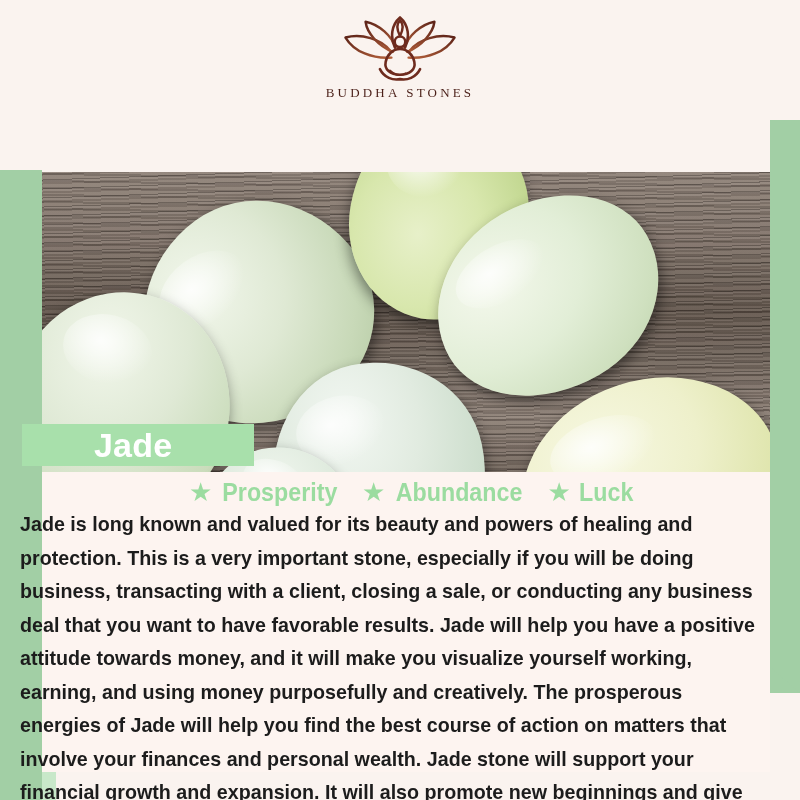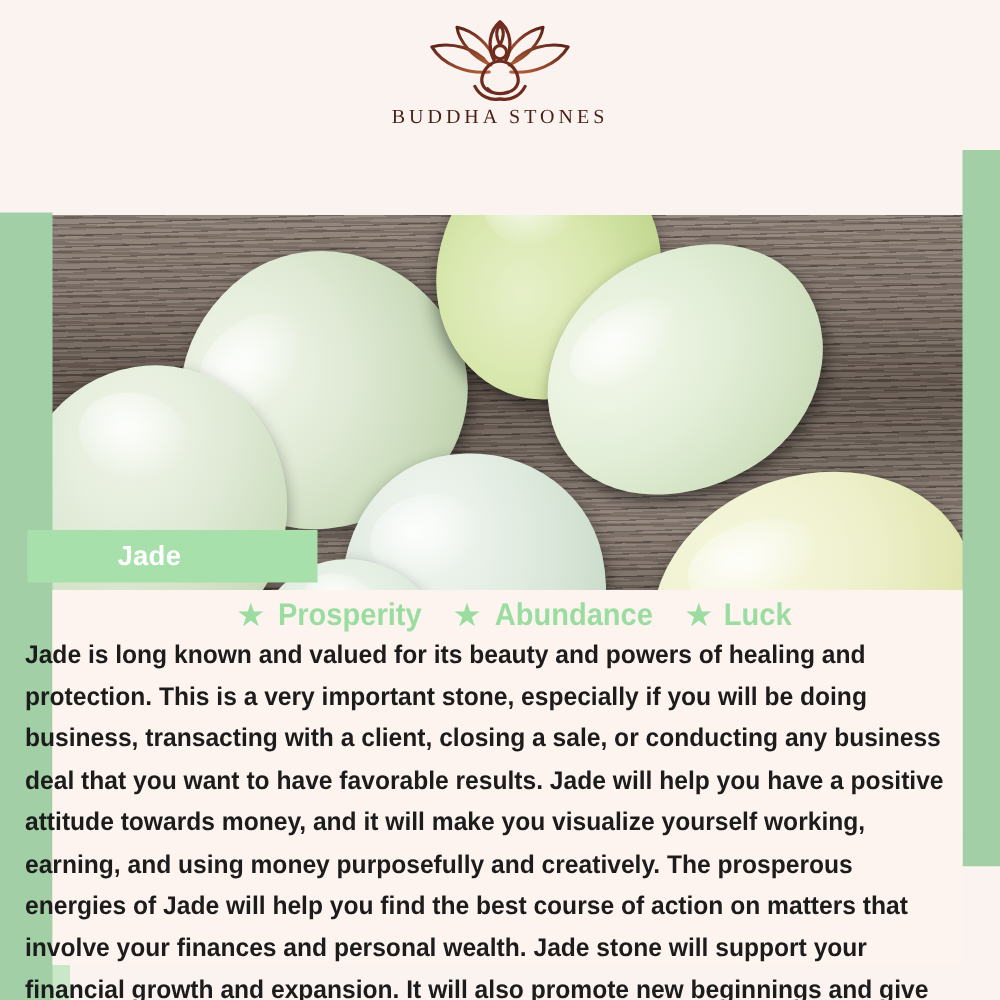--- a/index.html
+++ b/index.html
@@ -85,21 +85,21 @@
     box-sizing: border-box;
   }
   .logo-mark {
     width: 148px;
     height: 66px;
     display: block;
   }
   .logo-word {
     margin-top: 3px;
     font-family: "Liberation Serif", serif;
-    font-size: 16px;
+    font-size: 13px;
     letter-spacing: 3.2px;
     color: #4a1f18;
     font-weight: 400;
   }
 
   
   .title-banner {
     position: absolute;
     left: 152px;
     top: 118px;
@@ -173,21 +173,21 @@
     height: 42px;
     background: #a8e0ab;
     z-index: 7;
     display: flex;
     align-items: center;
     padding-left: 72px;
     box-sizing: border-box;
   }
   .stone-badge-label {
     color: #ffffff;
-    font-size: 22px;
+    font-size: 34px;
     font-weight: bold;
     letter-spacing: 0.2px;
   }
 
   
   .content {
     position: absolute;
     left: 42px;
     top: 472px;
     width: 728px;

